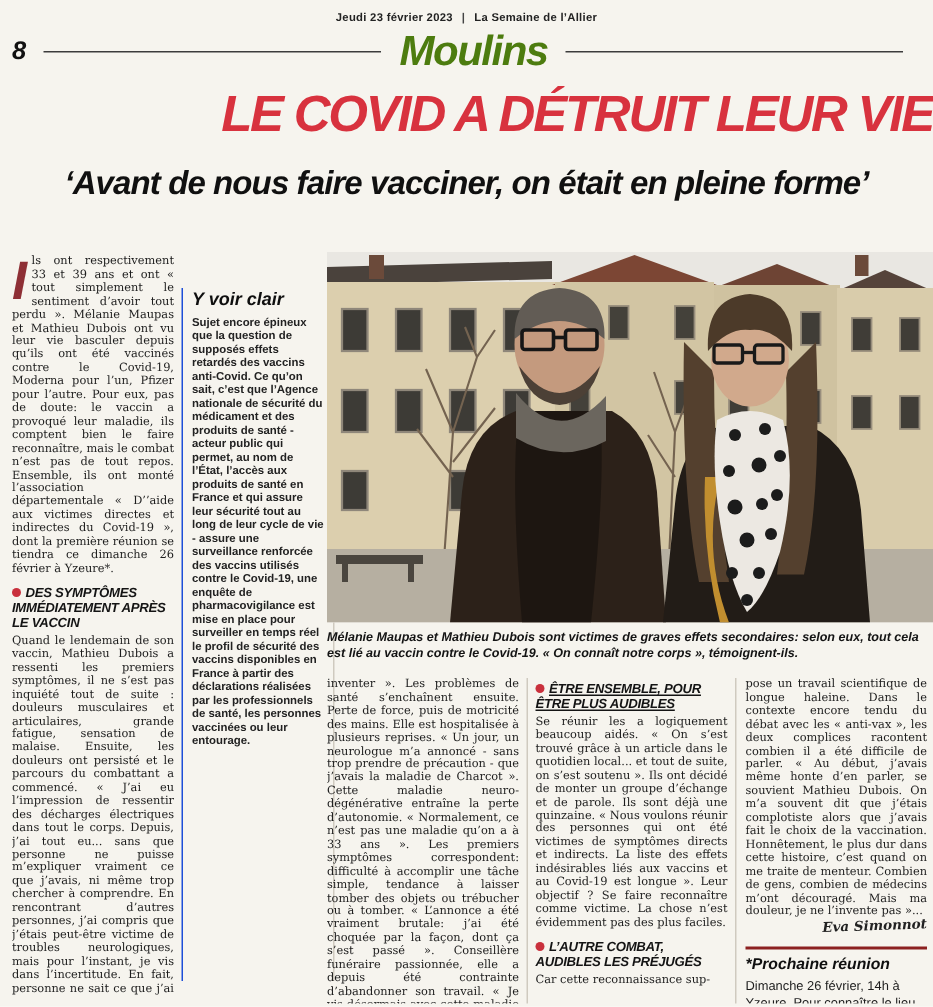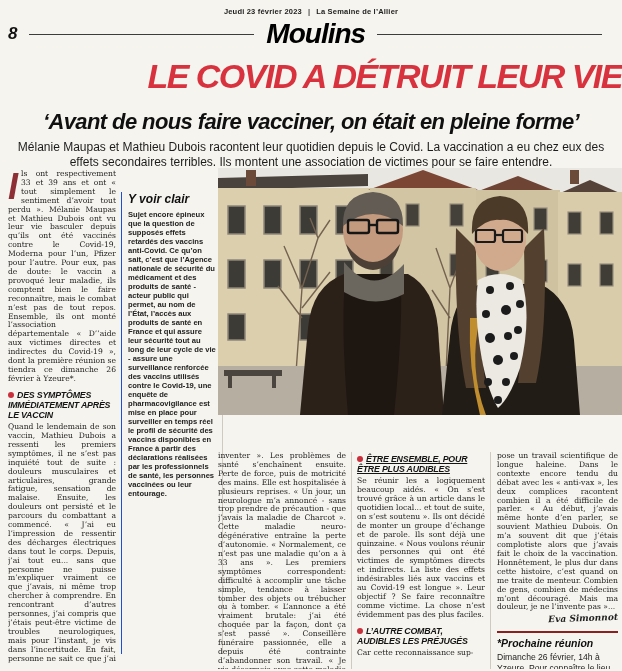--- a/index.html
+++ b/index.html
@@ -10,21 +10,21 @@
   }
   
   .topline{
     text-align:center;padding-top:7px;
     font:bold 7.5px "Liberation Sans",sans-serif;color:#222;letter-spacing:.2px;
   }
   .topline .sep{margin:0 6px;color:#444;}
   .section-row{display:flex;align-items:center;padding:0 8px;margin-top:1px;height:34px;}
   .page-num{font:bold italic 17px "Liberation Sans",sans-serif;color:#111;}
   .hrule{flex:1;height:1px;background:#3c3c3c;margin:0 12px;}
-  .section-title{font:bold italic 28px "Liberation Sans",sans-serif;letter-spacing:-1px;color:#000000;}
+  .section-title{font:bold italic 28px "Liberation Sans",sans-serif;letter-spacing:-1px;color:#4d7c0f;}
   
   .main-title{
     text-align:right;margin-top:6px;
     font:bold italic 34px "Liberation Sans",sans-serif;letter-spacing:-1.5px;color:#d8323e;
   }
   .sub-title{
     text-align:center;margin-top:13px;
     font:bold italic 22px "Liberation Sans",sans-serif;letter-spacing:-.6px;color:#101010;
   }
   .lead{
@@ -75,21 +75,20 @@
   </div>
   <div class="section-row">
     <span class="page-num">8</span>
     <span class="hrule"></span>
     <span class="section-title">Moulins</span>
     <span class="hrule"></span>
   </div>
 
   <div class="main-title">LE COVID A DÉTRUIT LEUR VIE</div>
   <div class="sub-title">‘Avant de nous faire vacciner, on était en pleine forme’</div>
-  <div class="lead">Mélanie Maupas et Mathieu Dubois racontent leur quotidien depuis le Covid. La vaccination a eu chez eux des effets secondaires terribles. Ils montent une association de victimes pour se faire entendre.</div>
 
   <div class="content">
 
     <div class="col1 bodytxt">
       <span class="dropcap">I</span><span>ls ont respectivement 33 et 39 ans et ont « tout simplement le sentiment d’avoir tout perdu ». Mélanie Maupas et Mathieu Dubois ont vu leur vie basculer depuis qu’ils ont été vaccinés contre le Covid-19, Moderna pour l’un, Pfizer pour l’autre. Pour eux, pas de doute: le vaccin a provoqué leur maladie, ils comptent bien le faire reconnaître, mais le combat n’est pas de tout repos. Ensemble, ils ont monté l’association départementale « D’’aide aux victimes directes et indirectes du Covid-19 », dont la première réunion se tiendra ce dimanche 26 février à Yzeure*.</span>
       <div class="rh"><span class="dot"></span><span>DES SYMPTÔMES IMMÉDIA­TEMENT APRÈS LE VACCIN</span></div>
       <div>Quand le lendemain de son vaccin, Mathieu Dubois a ressenti les premiers symptômes, il ne s’est pas inquiété tout de suite : douleurs musculaires et articulaires, grande fatigue, sensation de malaise. Ensuite, les douleurs ont persisté et le parcours du combattant a commencé. « J’ai eu l’impression de ressentir des décharges électriques dans tout le corps. Depuis, j’ai tout eu... sans que personne ne puisse m’expliquer vraiment ce que j’avais, ni même trop chercher à comprendre. En rencontrant d’autres personnes, j’ai compris que j’étais peut-être victime de troubles neurologiques, mais pour l’instant, je vis dans l’incertitude. En fait, personne ne sait ce que j’ai mais je souffre ». Chauffeur de bus à Moulins, il est désormais reconnu en tant que travailleur « handicapé ».</div>
       
       
     </div>
@@ -196,20 +195,21 @@
               <circle cx="280" cy="192" r="5"></circle>
             <circle cx="296" cy="188" r="4"></circle>
               <circle cx="270" cy="214" r="4"></circle>
               <circle cx="288" cy="214" r="4"></circle>
             <circle cx="280" cy="232" r="4"></circle>
           </g>
         </g>
       </svg>
     </div>
 
+    <div class="caption">Mélanie Maupas et Mathieu Dubois sont victimes de graves effets secondaires: selon eux, tout cela est lié au vaccin contre le Covid-19. « On connaît notre corps », témoignent-ils.</div>
 
     <div class="cols-bottom">
       <div class="col3 bodytxt">
         <div>inventer ». Les problèmes de santé s’enchaînent ensuite. Perte de force, puis de motricité des mains. Elle est hospitalisée à plusieurs reprises. « Un jour, un neurologue m’a annoncé - sans trop prendre de précaution - que j’avais la maladie de Charcot ». Cette maladie neuro-dégénérative entraîne la perte d’autonomie. « Normalement, ce n’est pas une maladie qu’on a à 33 ans ». Les premiers symptômes correspondent: difficulté à accomplir une tâche simple, tendance à laisser tomber des objets ou trébucher ou à tomber. « L’annonce a été vraiment brutale: j’ai été choquée par la façon, dont ça s’est passé ». Conseillère funéraire passionnée, elle a depuis été contrainte d’abandonner son travail. « Je vis désormais avec cette maladie et c’est très difficile psychologiquement ».</div>
       </div>
       <div class="col4 bodytxt">
         <div class="rh" style="margin-top:2px;text-decoration:underline;"><span class="dot"></span><span>ÊTRE ENSEMBLE, POUR ÊTRE PLUS AUDIBLES</span></div>
         <div>Se réunir les a logiquement beaucoup aidés. « On s’est trouvé grâce à un article dans le quotidien local... et tout de suite, on s’est soutenu ». Ils ont décidé de monter un groupe d’échange et de parole. Ils sont déjà une quinzaine. « Nous voulons réunir des personnes qui ont été victimes de symptômes directs et indirects. La liste des effets indésirables liés aux vaccins et au Covid-19 est longue ». Leur objectif ? Se faire reconnaître comme victime. La chose n’est évidemment pas des plus faciles.</div>
         <div class="rh"><span class="dot"></span><span>L’AUTRE COMBAT, AUDIBLES LES PRÉJUGÉS</span></div>
         <div>Car cette reconnaissance sup-</div>

